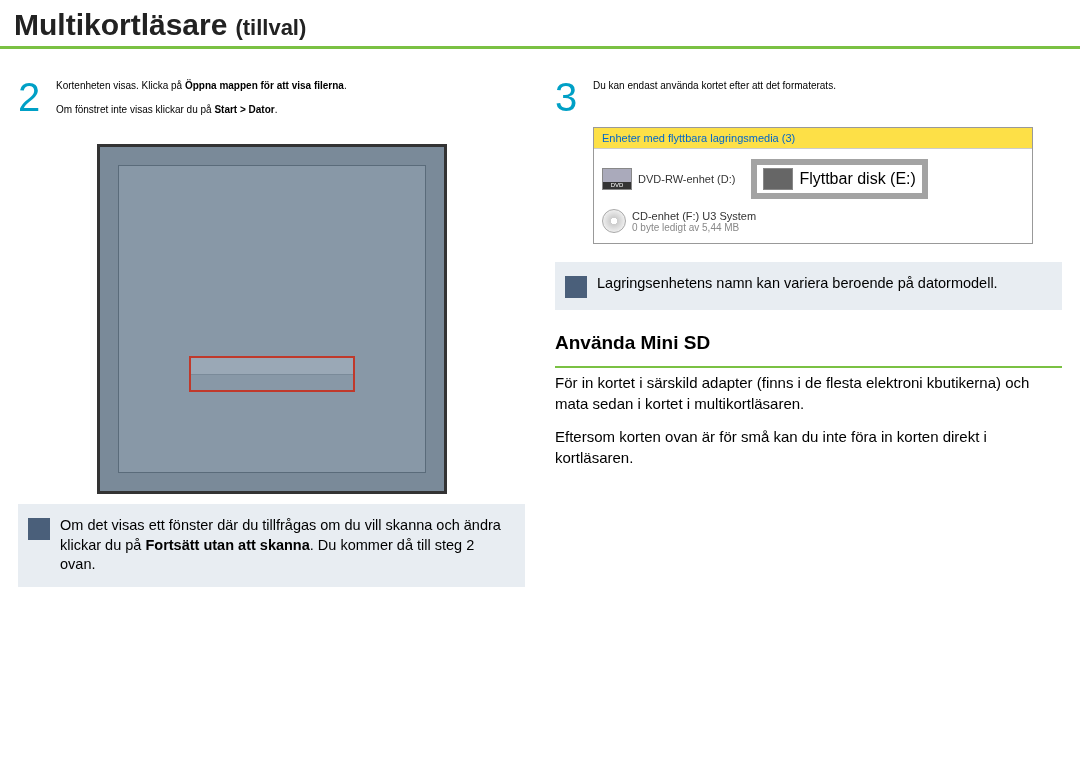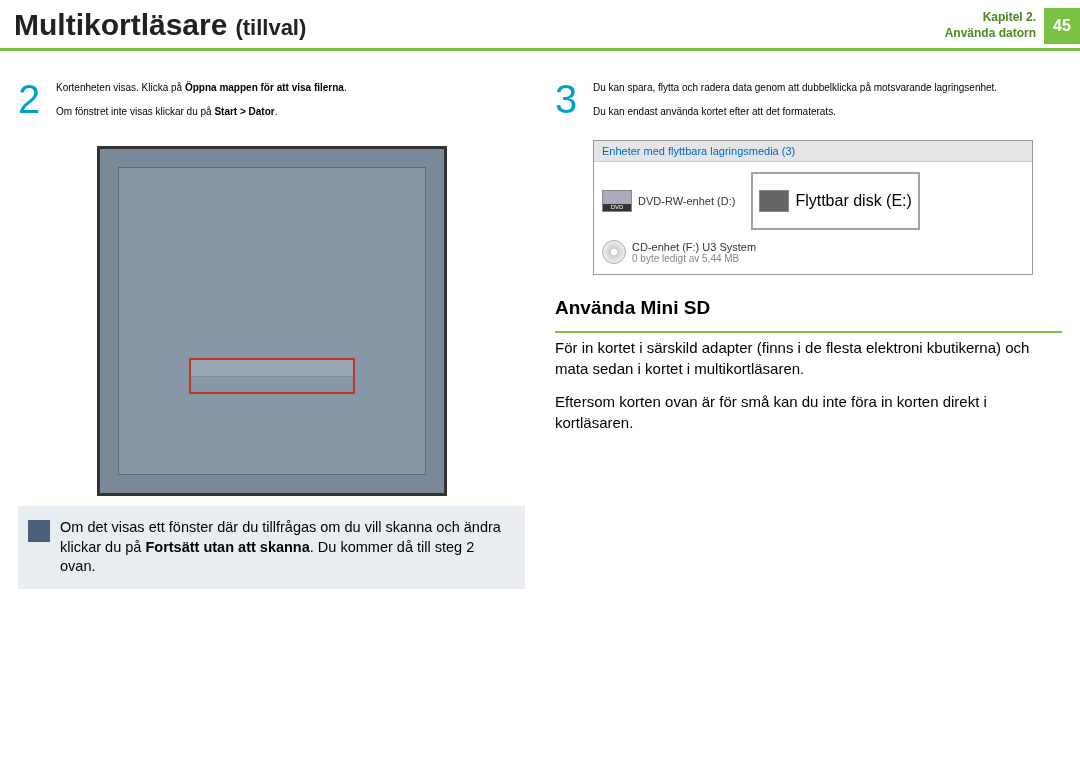--- a/index.html
+++ b/index.html
@@ -20,48 +20,41 @@
   .step-body p { margin-bottom: 10px; }
   .bold { font-weight: bold; }
   .reader-img { width: 350px; height: 350px; margin: 18px auto 10px; background: #7a8a99; border: 3px solid #333; position: relative; }
   .reader-inner { position: absolute; top: 18px; left: 18px; right: 18px; bottom: 18px; background: #8898a7; border: 1px solid #5a6b7a; }
   .reader-slot { position: absolute; left: 70px; right: 70px; bottom: 80px; height: 36px; border: 2px solid #c0392b; background: #8898a7; }
   .reader-slot::before { content:""; display:block; height:50%; background:#9aa8b6; border-bottom:1px solid #7a8a99; }
   .note-box { background: #e8edf2; padding: 12px 14px 12px 10px; display: flex; gap: 10px; font-size: 14.5px; line-height: 1.35; }
   .note-icon { width: 22px; height: 22px; background: #4a5f7a; flex-shrink: 0; margin-top: 2px; }
   .note-text b { font-weight: bold; text-align: center; }
   .devices-panel { border: 1px solid #999; margin: 12px 0 18px 38px; width: 440px; background:#fff; }
-  .devices-header { background: #e5e5e5; font-size: 11px; color: #0066cc; padding: 4px 8px; border-bottom: 1px solid #ccc; }
+  .devices-header { background: #fde047; font-size: 11px; color: #0066cc; padding: 4px 8px; border-bottom: 1px solid #ccc; }
   .devices-body { padding: 10px 8px; display: flex; flex-wrap: wrap; gap: 6px 16px; }
   .device-item { display: flex; align-items: center; gap: 6px; font-size: 11px; color: #333; }
   .device-icon { width: 30px; height: 22px; background: #aab; border:1px solid #888; position: relative; }
   .dvd-icon::after { content:"DVD"; position:absolute; bottom:0; left:0; right:0; background:#333; color:#fff; font-size:6px; text-align:center; line-height:1.1; }
-  .removable { border: 2px solid #a3a3a3; padding: 16px 6px; display: flex; align-items: center; gap: 6px; }
+  .removable { border: 6px solid #a3a3a3; padding: 3px 6px; display: flex; align-items: center; gap: 6px; }
   .removable .device-icon { background:#666; }
   .cd-row { display: flex; align-items: center; gap: 6px; font-size: 11px; color: #333; margin-top: 4px; width:100%; }
   .cd-icon { width: 24px; height: 24px; border-radius: 50%; background: radial-gradient(circle, #fff 20%, #ccc 21%, #eee 70%, #999 100%); border:1px solid #aaa; }
   .cd-sub { font-size: 10px; color: #888; }
   .section-title { font-size: 19px; font-weight: bold; margin: 22px 0 4px 0; padding-bottom: 12px; border-bottom: 2px solid #7ac143; }
   .body-para { font-size: 15px; line-height: 1.4; margin-bottom: 12px; }
 </style>
 </head>
 <body>
 <div class="page">
 
 <div class="header">
   <div class="title-block">
     <span class="title-main">Multikortläsare</span>
     <span class="title-sub">(tillval)</span>
-  </div>
-  <div class="header-right">
-    <div class="chapter-info">
-      <div>Kapitel 2.</div>
-      <div>Använda datorn</div>
-    </div>
-    <div class="page-badge">45</div>
   </div>
 </div>
 
 <div class="content">
 
   <div class="col">
     <div class="step">
       <div class="step-num">2</div>
       <div class="step-body">
         <p>
@@ -84,21 +77,20 @@
       <div class="note-text">
         <span>Om det visas ett fönster där du tillfrågas om du vill skanna och ändra klickar du på </span><b>Fortsätt utan att skanna</b><span>. Du kommer då till steg 2 ovan.</span>
       </div>
     </div>
   </div>
 
   <div class="col">
     <div class="step">
       <div class="step-num">3</div>
       <div class="step-body">
-        <p>Du kan spara, flytta och radera data genom att dubbelklicka på motsvarande lagringsenhet.</p>
         <p>Du kan endast använda kortet efter att det formaterats.</p>
       </div>
     </div>
 
     <div class="devices-panel">
       <div class="devices-header">Enheter med flyttbara lagringsmedia (3)</div>
       <div class="devices-body">
         <div class="device-item">
           <div class="device-icon dvd-icon"></div>
           <span>DVD-RW-enhet (D:)</span>
@@ -110,20 +102,24 @@
         <div class="cd-row">
           <div class="cd-icon"></div>
           <div>
             <div>CD-enhet (F:) U3 System</div>
             <div class="cd-sub">0 byte ledigt av 5,44 MB</div>
           </div>
         </div>
       </div>
     </div>
 
+    <div class="note-box">
+      <div class="note-icon"></div>
+      <div class="note-text">Lagringsenhetens namn kan variera beroende på datormodell.</div>
+    </div>
 
     <div class="section-title">Använda Mini SD</div>
     <p class="body-para">För in kortet i särskild adapter (finns i de flesta elektroni kbutikerna) och mata sedan i kortet i multikortläsaren.</p>
     <p class="body-para">Eftersom korten ovan är för små kan du inte föra in korten direkt i kortläsaren.</p>
   </div>
 </div>
 
 </div>
 
 </body></html>

